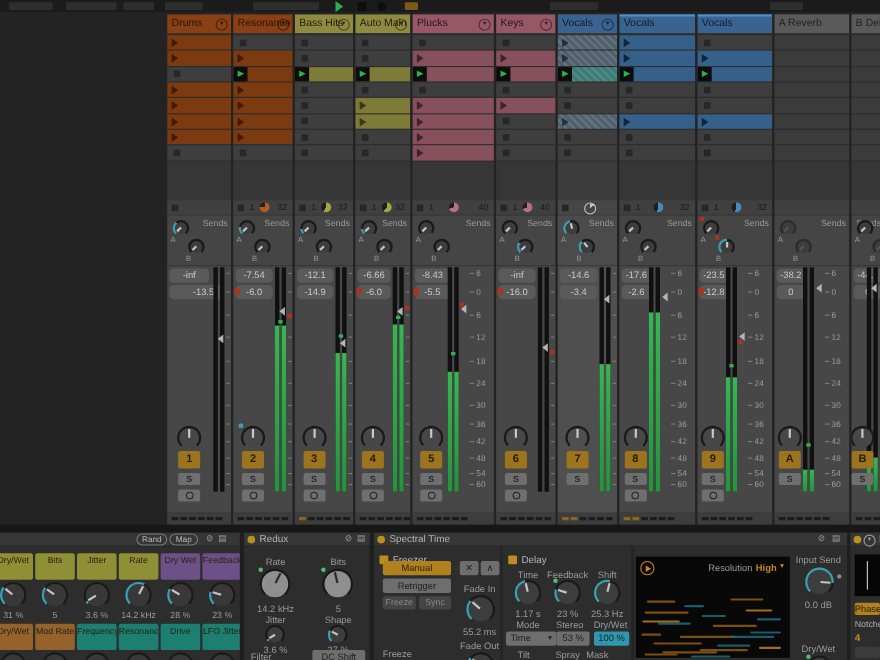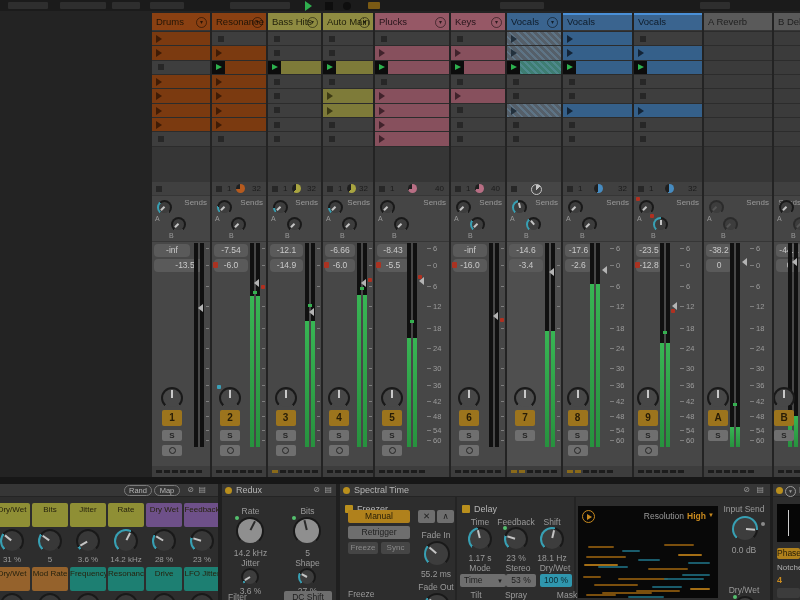--- a/index.html
+++ b/index.html
@@ -1597,33 +1597,33 @@
       <div class="dlabel" style="left:192px;top:33px;width:40px">Shift</div>
       <div style="position:absolute;left:200px;top:43px;width:24px;height:24px">
           <div class="knob" style="left: 0px; top: 0px; width: 24px; height: 24px; background: conic-gradient(from 225deg, rgb(55, 160, 180) 0deg, rgb(55, 160, 180) 149deg, rgb(25, 25, 25) 149deg, rgb(25, 25, 25) 270deg, transparent 270deg, transparent 360deg);">
             <div class="knob-face" style="background: rgb(61, 61, 61);">
               <div class="nwrap" style="transform: rotate(13.5deg);">
                 <div class="ntick" style="background: rgb(196, 196, 196);"></div>
               </div>
             </div>
           </div>
         </div>
-      <div class="dvalue" style="left:192px;top:69px;width:40px">18.1 Hz</div>
+      <div class="dvalue" style="left:192px;top:69px;width:40px">25.3 Hz</div>
       <div class="dlabel" style="left:118px;top:79px;width:44px">Mode</div>
       <div class="dlabel" style="left:160px;top:79px;width:36px">Stereo</div>
       <div class="dlabel" style="left:196px;top:79px;width:38px">Dry/Wet</div>
       <div class="selbox" style="left:120px;top:90px;width:42px;height:13px;line-height:13px;padding-left:4px">
         <span>Time</span>
         <span class="selarr">▼</span>
       </div>
       <div class="gbtn" style="left:166px;top:90px;width:30px;height:13px;line-height:13px">53 %</div>
       <div class="cyanbox" style="left:200px;top:90px;width:32px;height:13px;line-height:13px">100 %</div>
       <div class="dlabel" style="left:118px;top:106px;width:36px">Tilt</div>
       <div class="dlabel" style="left:156px;top:106px;width:40px">Spray</div>
-      <div class="dlabel" style="left:208px;top:106px;width:38px">Mask</div>
+      <div class="dlabel" style="left:184px;top:106px;width:38px">Mask</div>
 
       <div id="spectro">
         <div style="position:absolute;left:4px;top:4px;width:11px;height:11px;border:1px solid #c98a1e;border-radius:50%">
           <div style="position:absolute;left:4px;top:2.5px;width:0;height:0;border-left:5px solid #c98a1e;border-top:3px solid transparent;border-bottom:3px solid transparent"></div>
         </div>
         <span style="position:absolute;right:34px;top:5px;font-size:8.5px;color:#9a9a9a">Resolution</span>
         <span style="position:absolute;right:12px;top:5px;font-size:8.5px;color:#c98a1e;font-weight:bold">High</span>
         <span style="position:absolute;right:4px;top:6px;font-size:6px;color:#c98a1e">▼</span>
       <div class="streak" style="left: 10px; top: 40px; width: 26px; background: rgb(143, 92, 14); opacity: 0.85;"></div>
           <div class="streak" style="left: 44px; top: 44px; width: 18px; background: rgb(29, 107, 126); opacity: 0.85;"></div>

